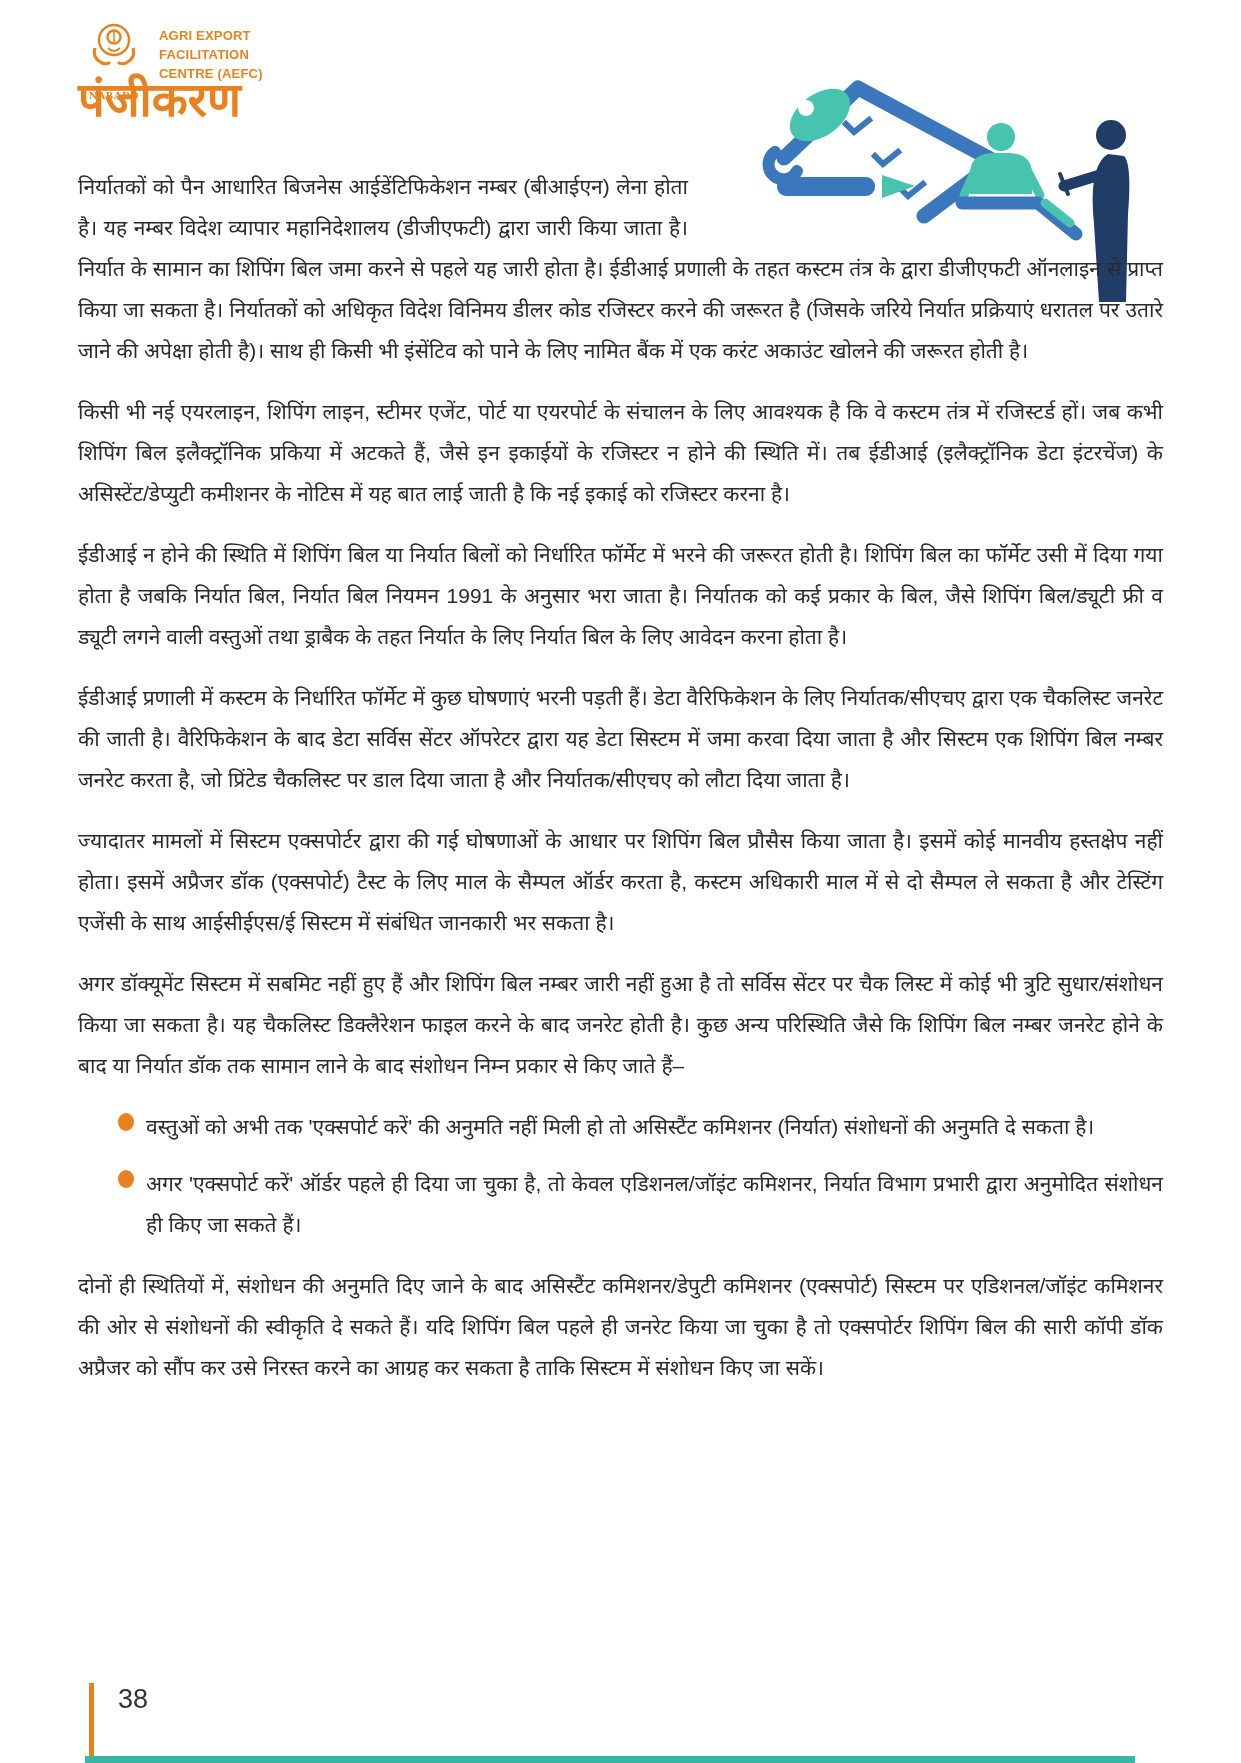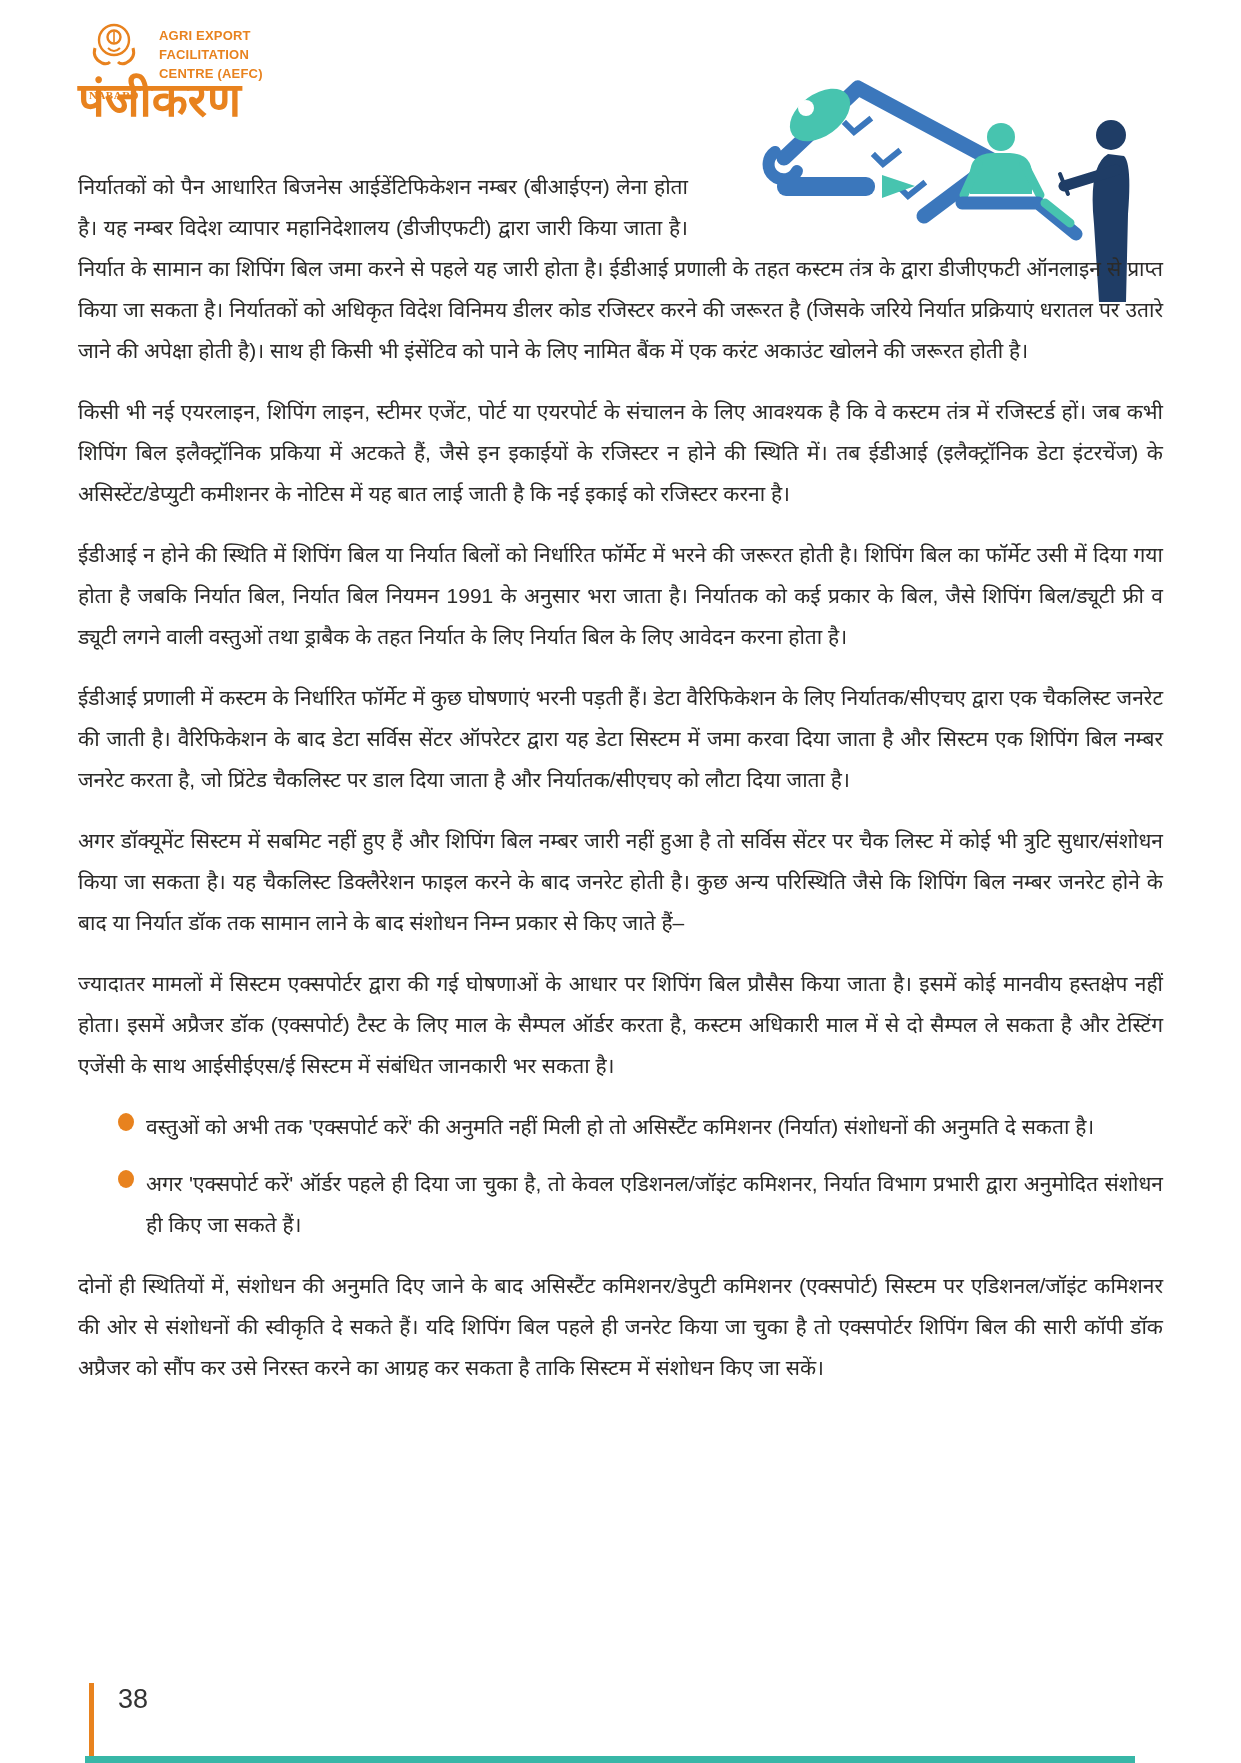--- a/index.html
+++ b/index.html
@@ -122,22 +122,22 @@
         <path d="M 348 110 L 356 130" stroke="#1f3d66" stroke-width="4" stroke-linecap="round" fill="none"></path>
       </g>
     </svg>
   </div>
 
   <main class="body-col">
     <p><span class="float-spacer"></span><span>निर्यातकों को पैन आधारित बिजनेस आईडेंटिफिकेशन नम्बर (बीआईएन) लेना होता है। यह नम्बर विदेश व्यापार महानिदेशालय (डीजीएफटी) द्वारा जारी किया जाता है। निर्यात के सामान का शिपिंग बिल जमा करने से पहले यह जारी होता है। ईडीआई प्रणाली के तहत कस्टम तंत्र के द्वारा डीजीएफटी ऑनलाइन से प्राप्त किया जा सकता है। निर्यातकों को अधिकृत विदेश विनिमय डीलर कोड रजिस्टर करने की जरूरत है (जिसके जरिये निर्यात प्रक्रियाएं धरातल पर उतारे जाने की अपेक्षा होती है)। साथ ही किसी भी इंसेंटिव को पाने के लिए नामित बैंक में एक करंट अकाउंट खोलने की जरूरत होती है।</span></p>
     <p>किसी भी नई एयरलाइन, शिपिंग लाइन, स्टीमर एजेंट, पोर्ट या एयरपोर्ट के संचालन के लिए आवश्यक है कि वे कस्टम तंत्र में रजिस्टर्ड हों। जब कभी शिपिंग बिल इलैक्ट्रॉनिक प्रकिया में अटकते हैं, जैसे इन इकाईयों के रजिस्टर न होने की स्थिति में। तब ईडीआई (इलैक्ट्रॉनिक डेटा इंटरचेंज) के असिस्टेंट/डेप्युटी कमीशनर के नोटिस में यह बात लाई जाती है कि नई इकाई को रजिस्टर करना है।</p>
     <p>ईडीआई न होने की स्थिति में शिपिंग बिल या निर्यात बिलों को निर्धारित फॉर्मेट में भरने की जरूरत होती है। शिपिंग बिल का फॉर्मेट उसी में दिया गया होता है जबकि निर्यात बिल, निर्यात बिल नियमन 1991 के अनुसार भरा जाता है। निर्यातक को कई प्रकार के बिल, जैसे शिपिंग बिल/ड्यूटी फ्री व ड्यूटी लगने वाली वस्तुओं तथा ड्राबैक के तहत निर्यात के लिए निर्यात बिल के लिए आवेदन करना होता है।</p>
     <p>ईडीआई प्रणाली में कस्टम के निर्धारित फॉर्मेट में कुछ घोषणाएं भरनी पड़ती हैं। डेटा वैरिफिकेशन के लिए निर्यातक/सीएचए द्वारा एक चैकलिस्ट जनरेट की जाती है। वैरिफिकेशन के बाद डेटा सर्विस सेंटर ऑपरेटर द्वारा यह डेटा सिस्टम में जमा करवा दिया जाता है और सिस्टम एक शिपिंग बिल नम्बर जनरेट करता है, जो प्रिंटेड चैकलिस्ट पर डाल दिया जाता है और निर्यातक/सीएचए को लौटा दिया जाता है।</p>
+    <p>ज्यादातर मामलों में सिस्टम एक्सपोर्टर द्वारा की गई घोषणाओं के आधार पर शिपिंग बिल प्रौसैस किया जाता है। इसमें कोई मानवीय हस्तक्षेप नहीं होता। इसमें अप्रैजर डॉक (एक्सपोर्ट) टैस्ट के लिए माल के सैम्पल ऑर्डर करता है, कस्टम अधिकारी माल में से दो सैम्पल ले सकता है और टेस्टिंग एजेंसी के साथ आईसीईएस/ई सिस्टम में संबंधित जानकारी भर सकता है।</p>
     <p>अगर डॉक्यूमेंट सिस्टम में सबमिट नहीं हुए हैं और शिपिंग बिल नम्बर जारी नहीं हुआ है तो सर्विस सेंटर पर चैक लिस्ट में कोई भी त्रुटि सुधार/संशोधन किया जा सकता है। यह चैकलिस्ट डिक्लैरेशन फाइल करने के बाद जनरेट होती है। कुछ अन्य परिस्थिति जैसे कि शिपिंग बिल नम्बर जनरेट होने के बाद या निर्यात डॉक तक सामान लाने के बाद संशोधन निम्न प्रकार से किए जाते हैं–</p>
-    <p>ज्यादातर मामलों में सिस्टम एक्सपोर्टर द्वारा की गई घोषणाओं के आधार पर शिपिंग बिल प्रौसैस किया जाता है। इसमें कोई मानवीय हस्तक्षेप नहीं होता। इसमें अप्रैजर डॉक (एक्सपोर्ट) टैस्ट के लिए माल के सैम्पल ऑर्डर करता है, कस्टम अधिकारी माल में से दो सैम्पल ले सकता है और टेस्टिंग एजेंसी के साथ आईसीईएस/ई सिस्टम में संबंधित जानकारी भर सकता है।</p>
     <ul class="amend-list">
       <li>
         <span class="bullet-dot"></span>
         <span>वस्तुओं को अभी तक 'एक्सपोर्ट करें' की अनुमति नहीं मिली हो तो असिस्टैंट कमिशनर (निर्यात) संशोधनों की अनुमति दे सकता है।</span>
       </li>
       <li>
         <span class="bullet-dot"></span>
         <span>अगर 'एक्सपोर्ट करें' ऑर्डर पहले ही दिया जा चुका है, तो केवल एडिशनल/जॉइंट कमिशनर, निर्यात विभाग प्रभारी द्वारा अनुमोदित संशोधन ही किए जा सकते हैं।</span>
       </li>
     </ul>

